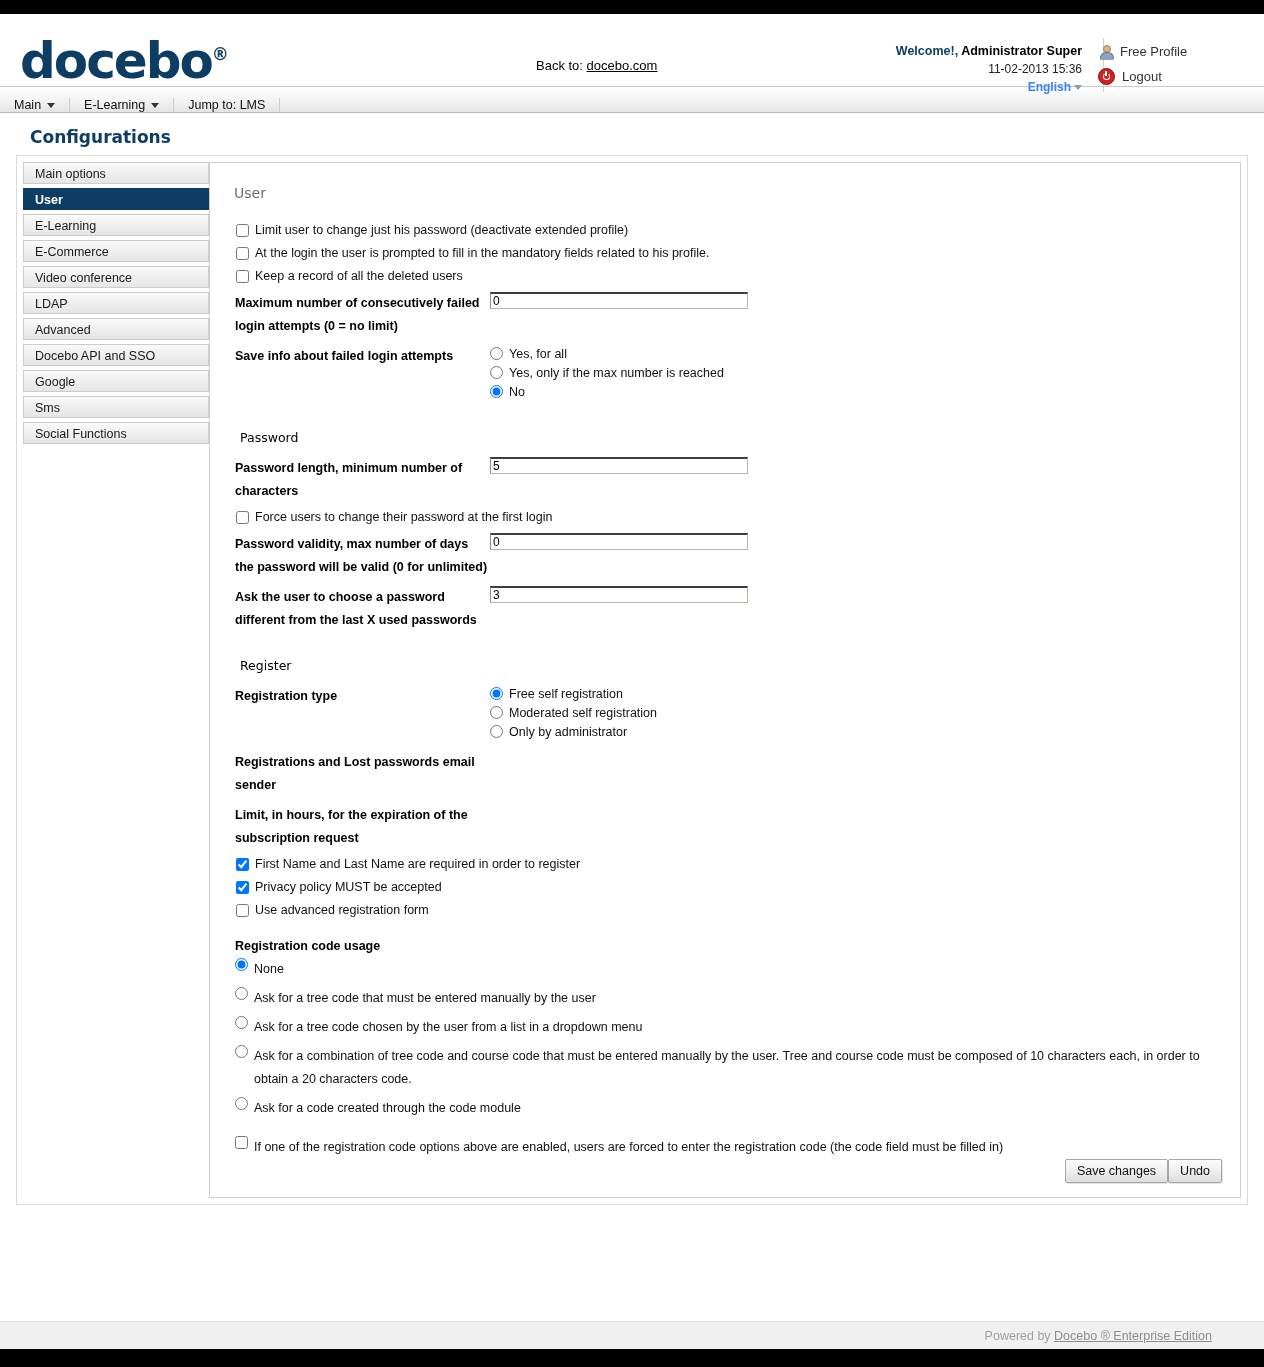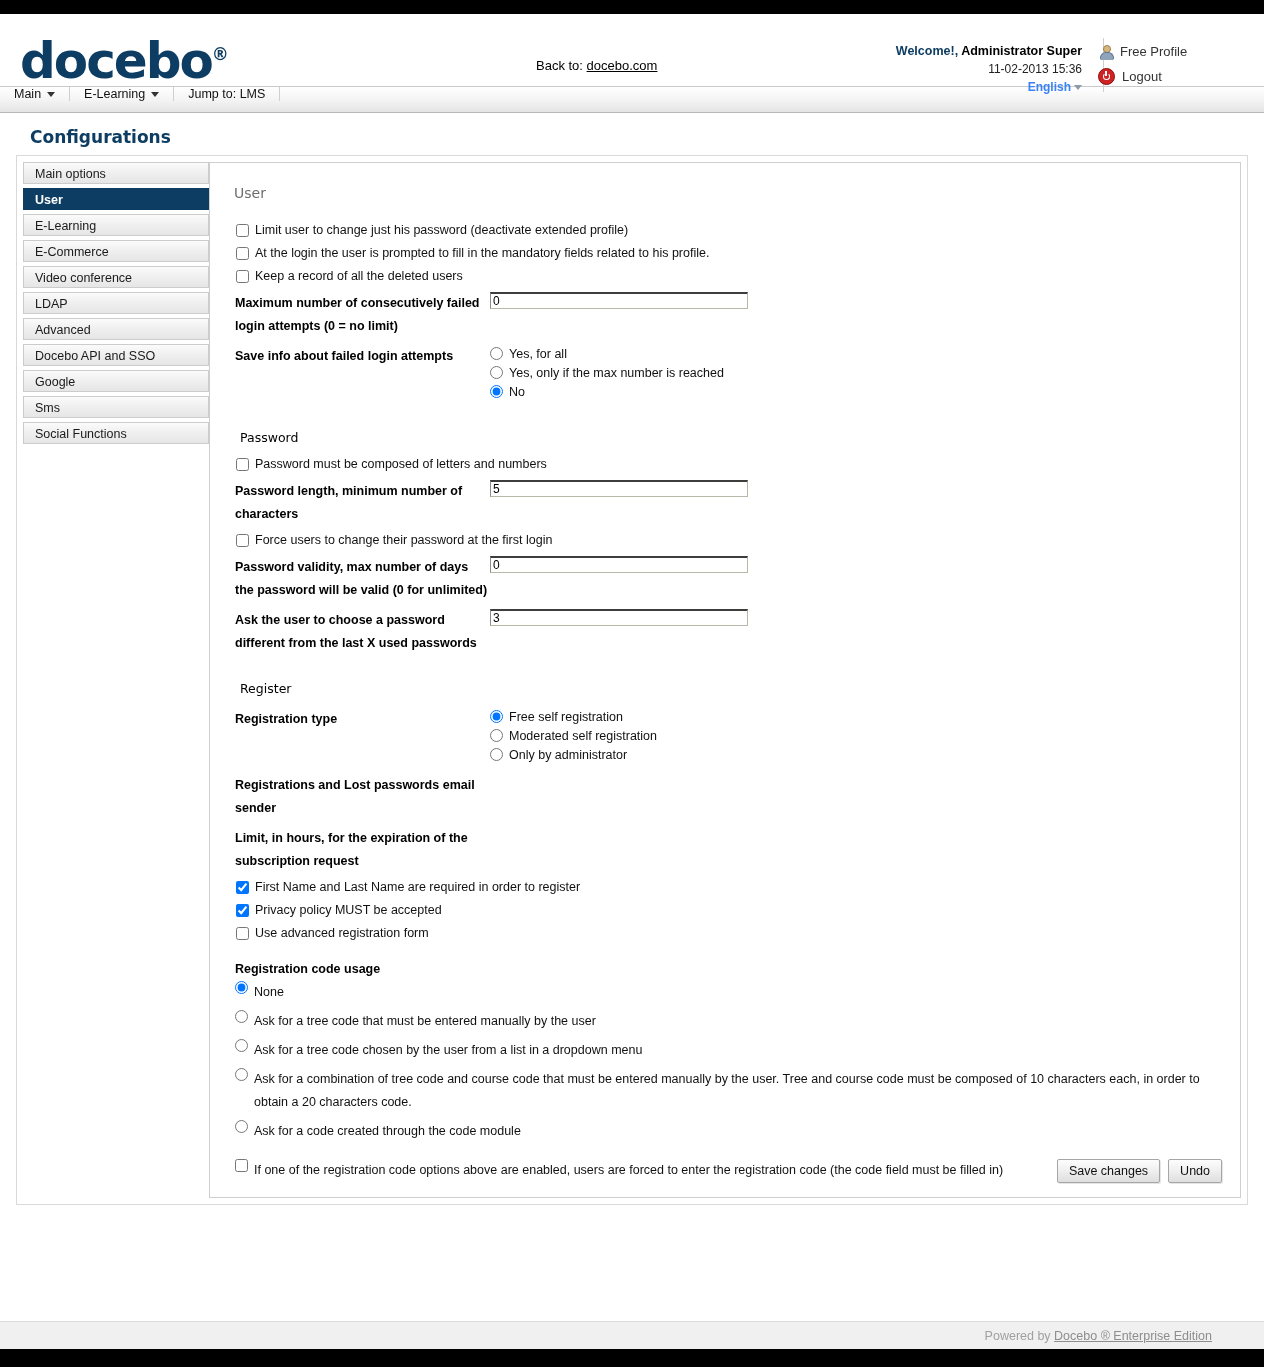--- a/index.html
+++ b/index.html
@@ -168,21 +168,21 @@
     background: #ffffff;
   }
 
   
   .menubar {
     height: 25px;
     background: linear-gradient(to bottom, #ffffff 0%, #f3f3f3 55%, #e4e4e4 100%);
     border-top: 1px solid #c9c9c9;
     border-bottom: 1px solid #b8b8b8;
     display: flex;
-    align-items: flex-start;
+    align-items: flex-end;
   }
   .menu-item {
     padding: 0 14px;
     display: flex;
     align-items: center;
     font-size: 12.5px;
     color: #111;
     border-right: 1px solid #cfcfcf;
     cursor: pointer;
     white-space: nowrap;
@@ -359,21 +359,20 @@
     max-width: 980px;
   }
   .rcu-row.last-cb { margin-top: 16px; }
 
   
   .btn-bar {
     position: absolute;
     right: 18px;
     bottom: 14px;
     display: flex;
-    gap: 8px;
   }
   .btn {
     font-family: "Liberation Sans", sans-serif;
     font-size: 12.5px;
     color: #111;
     background: linear-gradient(to bottom, #fdfdfd 0%, #efefef 50%, #dedede 100%);
     border: 1px solid #a6a6a6;
     border-radius: 2px;
     padding: 4px 11px;
     cursor: pointer;
@@ -507,24 +506,20 @@
           </div>
           <div class="radio-row">
             <input type="radio" name="savefail" checked="" style="">
             <span class="r-label">No</span>
           </div>
         </div>
       </div>
 
       <div class="section-head">Password</div>
 
-      <div class="cb-row">
-        <input type="checkbox" style="">
-        <span class="cb-label">Password must be composed of letters and numbers</span>
-      </div>
 
       <div class="field-row">
         <div class="field-label">Password length, minimum number of characters</div>
         <div class="field-control">
           <input class="txt-input" type="text" value="5" style="">
         </div>
       </div>
 
       <div class="cb-row">
         <input type="checkbox" style="">

